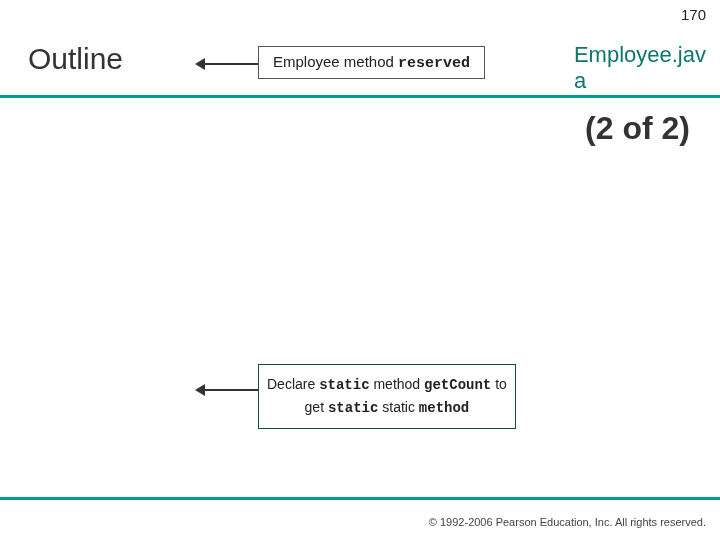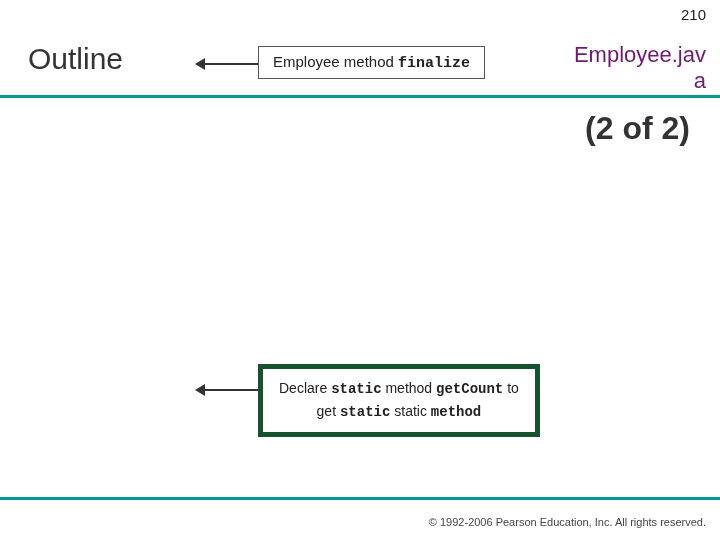--- a/index.html
+++ b/index.html
@@ -92,22 +92,22 @@
       font-family: 'Courier New', Courier, monospace;
       font-weight: bold;
     }
 
     
     .employee-label {
       position: absolute;
       top: 42px;
       right: 14px;
       font-size: 22px;
-      color: #701a75;
-      text-align: right;
+      color: #0f766e;
+      text-align: left;
     }
 
     
     .subtitle {
       position: absolute;
       top: 110px;
       right: 30px;
       font-size: 32px;
       color: #333;
       font-weight: bold;
@@ -134,22 +134,22 @@
       border-top: 6px solid transparent;
       border-bottom: 6px solid transparent;
       border-right: 10px solid #333;
     }
 
     
     .declare-box-bottom {
       position: absolute;
       top: 364px;
       left: 258px;
-      border: 5px solid #14532d;
-      padding: 8px 16px;
+      border: 1px solid #14532d;
+      padding: 8px 8px;
       font-size: 14px;
       color: #222;
       background: #fff;
       text-align: center;
       line-height: 1.6;
     }
 
     .declare-box-bottom .mono {
       font-family: 'Courier New', Courier, monospace;
       font-weight: bold;
@@ -160,31 +160,31 @@
       position: absolute;
       bottom: 12px;
       right: 14px;
       font-size: 11px;
       color: #444;
     }
   </style>
 </head>
 <body>
 
-<div class="slide-number">210</div>
+<div class="slide-number">170</div>
 
 <div class="outline-label">Outline</div>
 
 <div class="arrow-top">
   <div class="arrow-head-left"></div>
   <div class="arrow-shaft"></div>
 </div>
 
 <div class="declare-box-top">
-  <span>Employee method </span><span class="mono">finalize</span>
+  <span>Employee method </span><span class="mono">reserved</span>
 </div>
 
 <div class="employee-label">
   <span>Employee.jav</span><br>
   <span>a</span>
 </div>
 
 <div class="top-rule"></div>
 
 <div class="subtitle">(2 of  2)</div>

